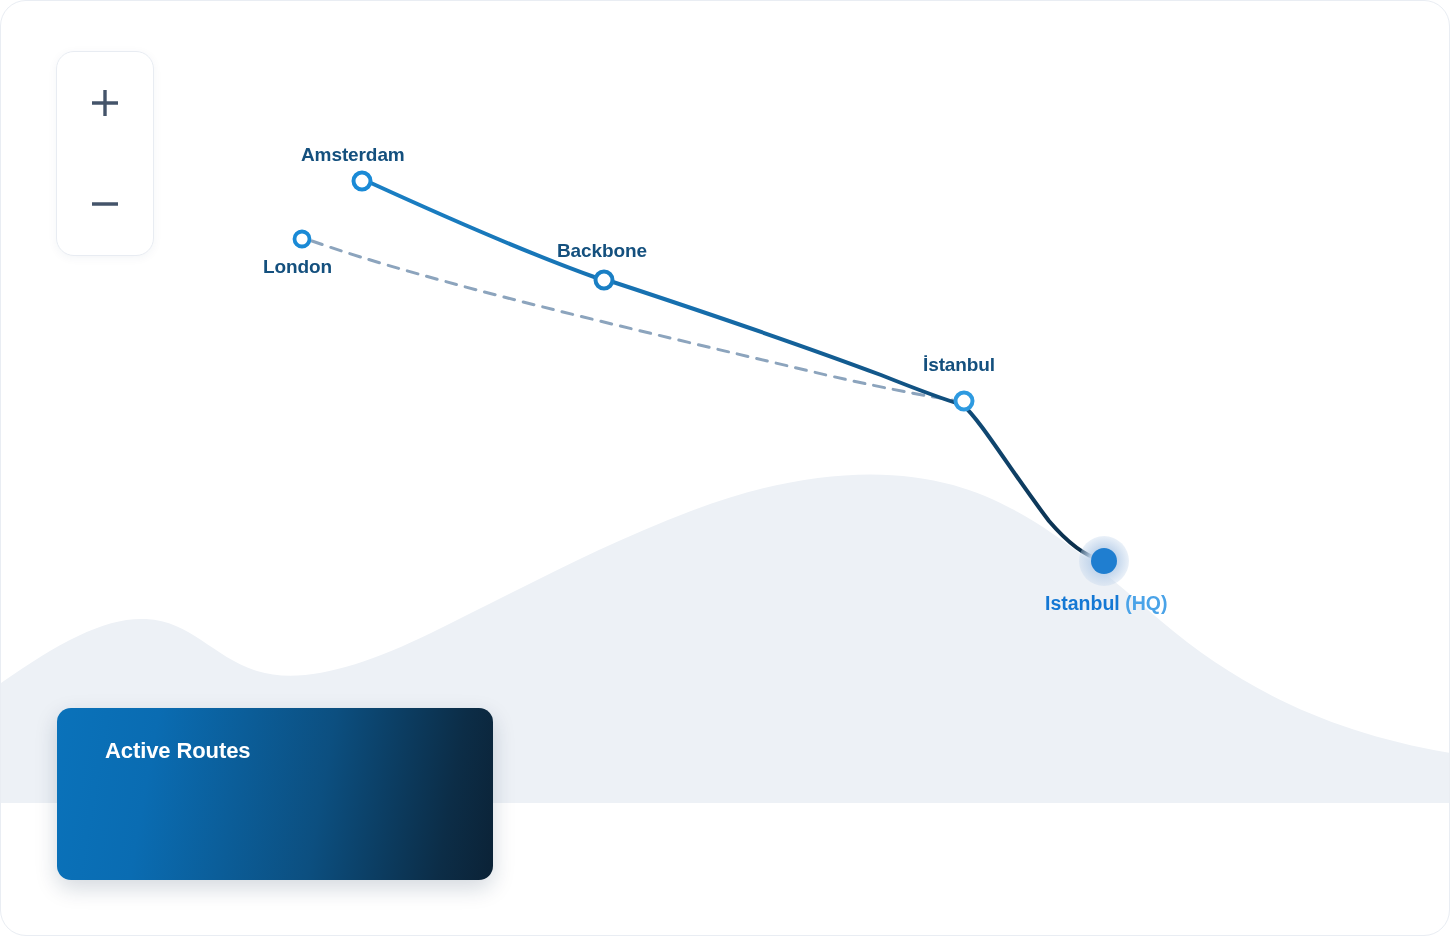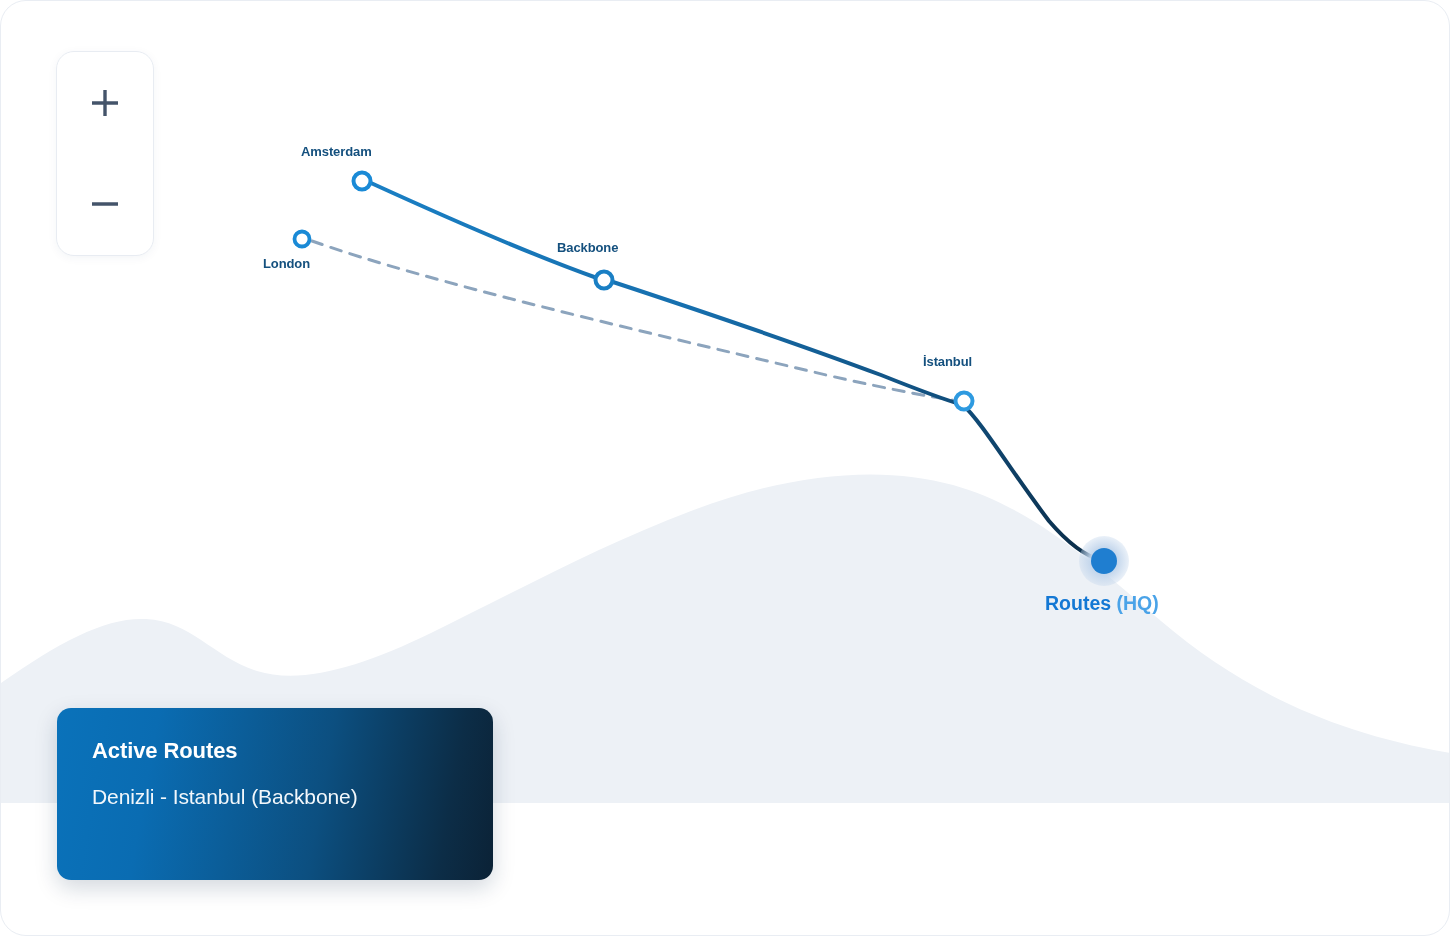--- a/index.html
+++ b/index.html
@@ -77,21 +77,21 @@
     padding: 0;
     color: #44546a;
     user-select: none;
   }
   .zoom-btn svg { display: block; }
 
   
   .city-label {
     position: absolute;
     font-weight: 700;
-    font-size: 13px;
+    font-size: 19px;
     letter-spacing: -0.1px;
     color: #14507e;
     white-space: nowrap;
   }
   #label-amsterdam { left: 300px; top: 143px; }
   #label-london    { left: 262px; top: 255px; }
   #label-frankfurt { left: 556px; top: 239px; }
   #label-istanbul  { left: 922px; top: 353px; text-align: center; }
 
   #label-denizli {
@@ -109,21 +109,21 @@
   #legend-card {
     position: absolute;
     left: 56px;
     top: 707px;
     width: 436px;
     height: 172px;
     box-sizing: border-box;
     border-radius: 14px;
     background: linear-gradient(100deg, #0a72ba 0%, #0a6cb2 22%, #0c4f80 60%, #0c2d47 88%, #0b2236 100%);
     box-shadow: 0 8px 22px rgba(10, 40, 70, 0.18);
-    padding: 30px 34px 0 35px;
+    padding: 30px 34px 0 48px;
     color: #ffffff;
   }
   #legend-title {
     font-size: 22px;
     font-weight: 700;
     letter-spacing: -0.1px;
     margin: 0 0 17px 0;
   }
   .legend-route {
     font-size: 21px;
@@ -184,21 +184,21 @@
     <circle cx="603" cy="279" r="8.5" fill="#ffffff" stroke="#1a7fc4" stroke-width="4"></circle>
     <circle cx="963" cy="400" r="8.5" fill="#ffffff" stroke="#2e9ae0" stroke-width="4"></circle>
   </svg>
 
   <div class="city-label" id="label-amsterdam">Amsterdam</div>
   <div class="city-label" id="label-london">London</div>
   <div class="city-label" id="label-frankfurt">Backbone</div>
   <div class="city-label" id="label-istanbul">İstanbul</div>
 
   <div id="label-denizli">
-    <span>Routes</span><span class="hq-suffix"> (HQ)</span>
+    <span>Istanbul</span><span class="hq-suffix"> (HQ)</span>
   </div>
 
   <div id="zoom-control">
     <button class="zoom-btn">
       <span>
         <svg width="34" height="34" viewBox="0 0 34 34" aria-hidden="true">
           <line x1="17" y1="4" x2="17" y2="30" stroke="#44546a" stroke-width="3.4" stroke-linecap="butt"></line>
           <line x1="4" y1="17" x2="30" y2="17" stroke="#44546a" stroke-width="3.4" stroke-linecap="butt"></line>
         </svg>
       </span>
@@ -207,16 +207,15 @@
       <span>
         <svg width="34" height="34" viewBox="0 0 34 34" aria-hidden="true">
           <line x1="4" y1="17" x2="30" y2="17" stroke="#44546a" stroke-width="3.4" stroke-linecap="butt"></line>
         </svg>
       </span>
     </button>
   </div>
 
   <div id="legend-card">
     <div id="legend-title">Active Routes</div>
-    <div class="legend-route">Denizli - Istanbul (Backbone)</div>
   </div>
 
 </div>
 
 </body></html>

